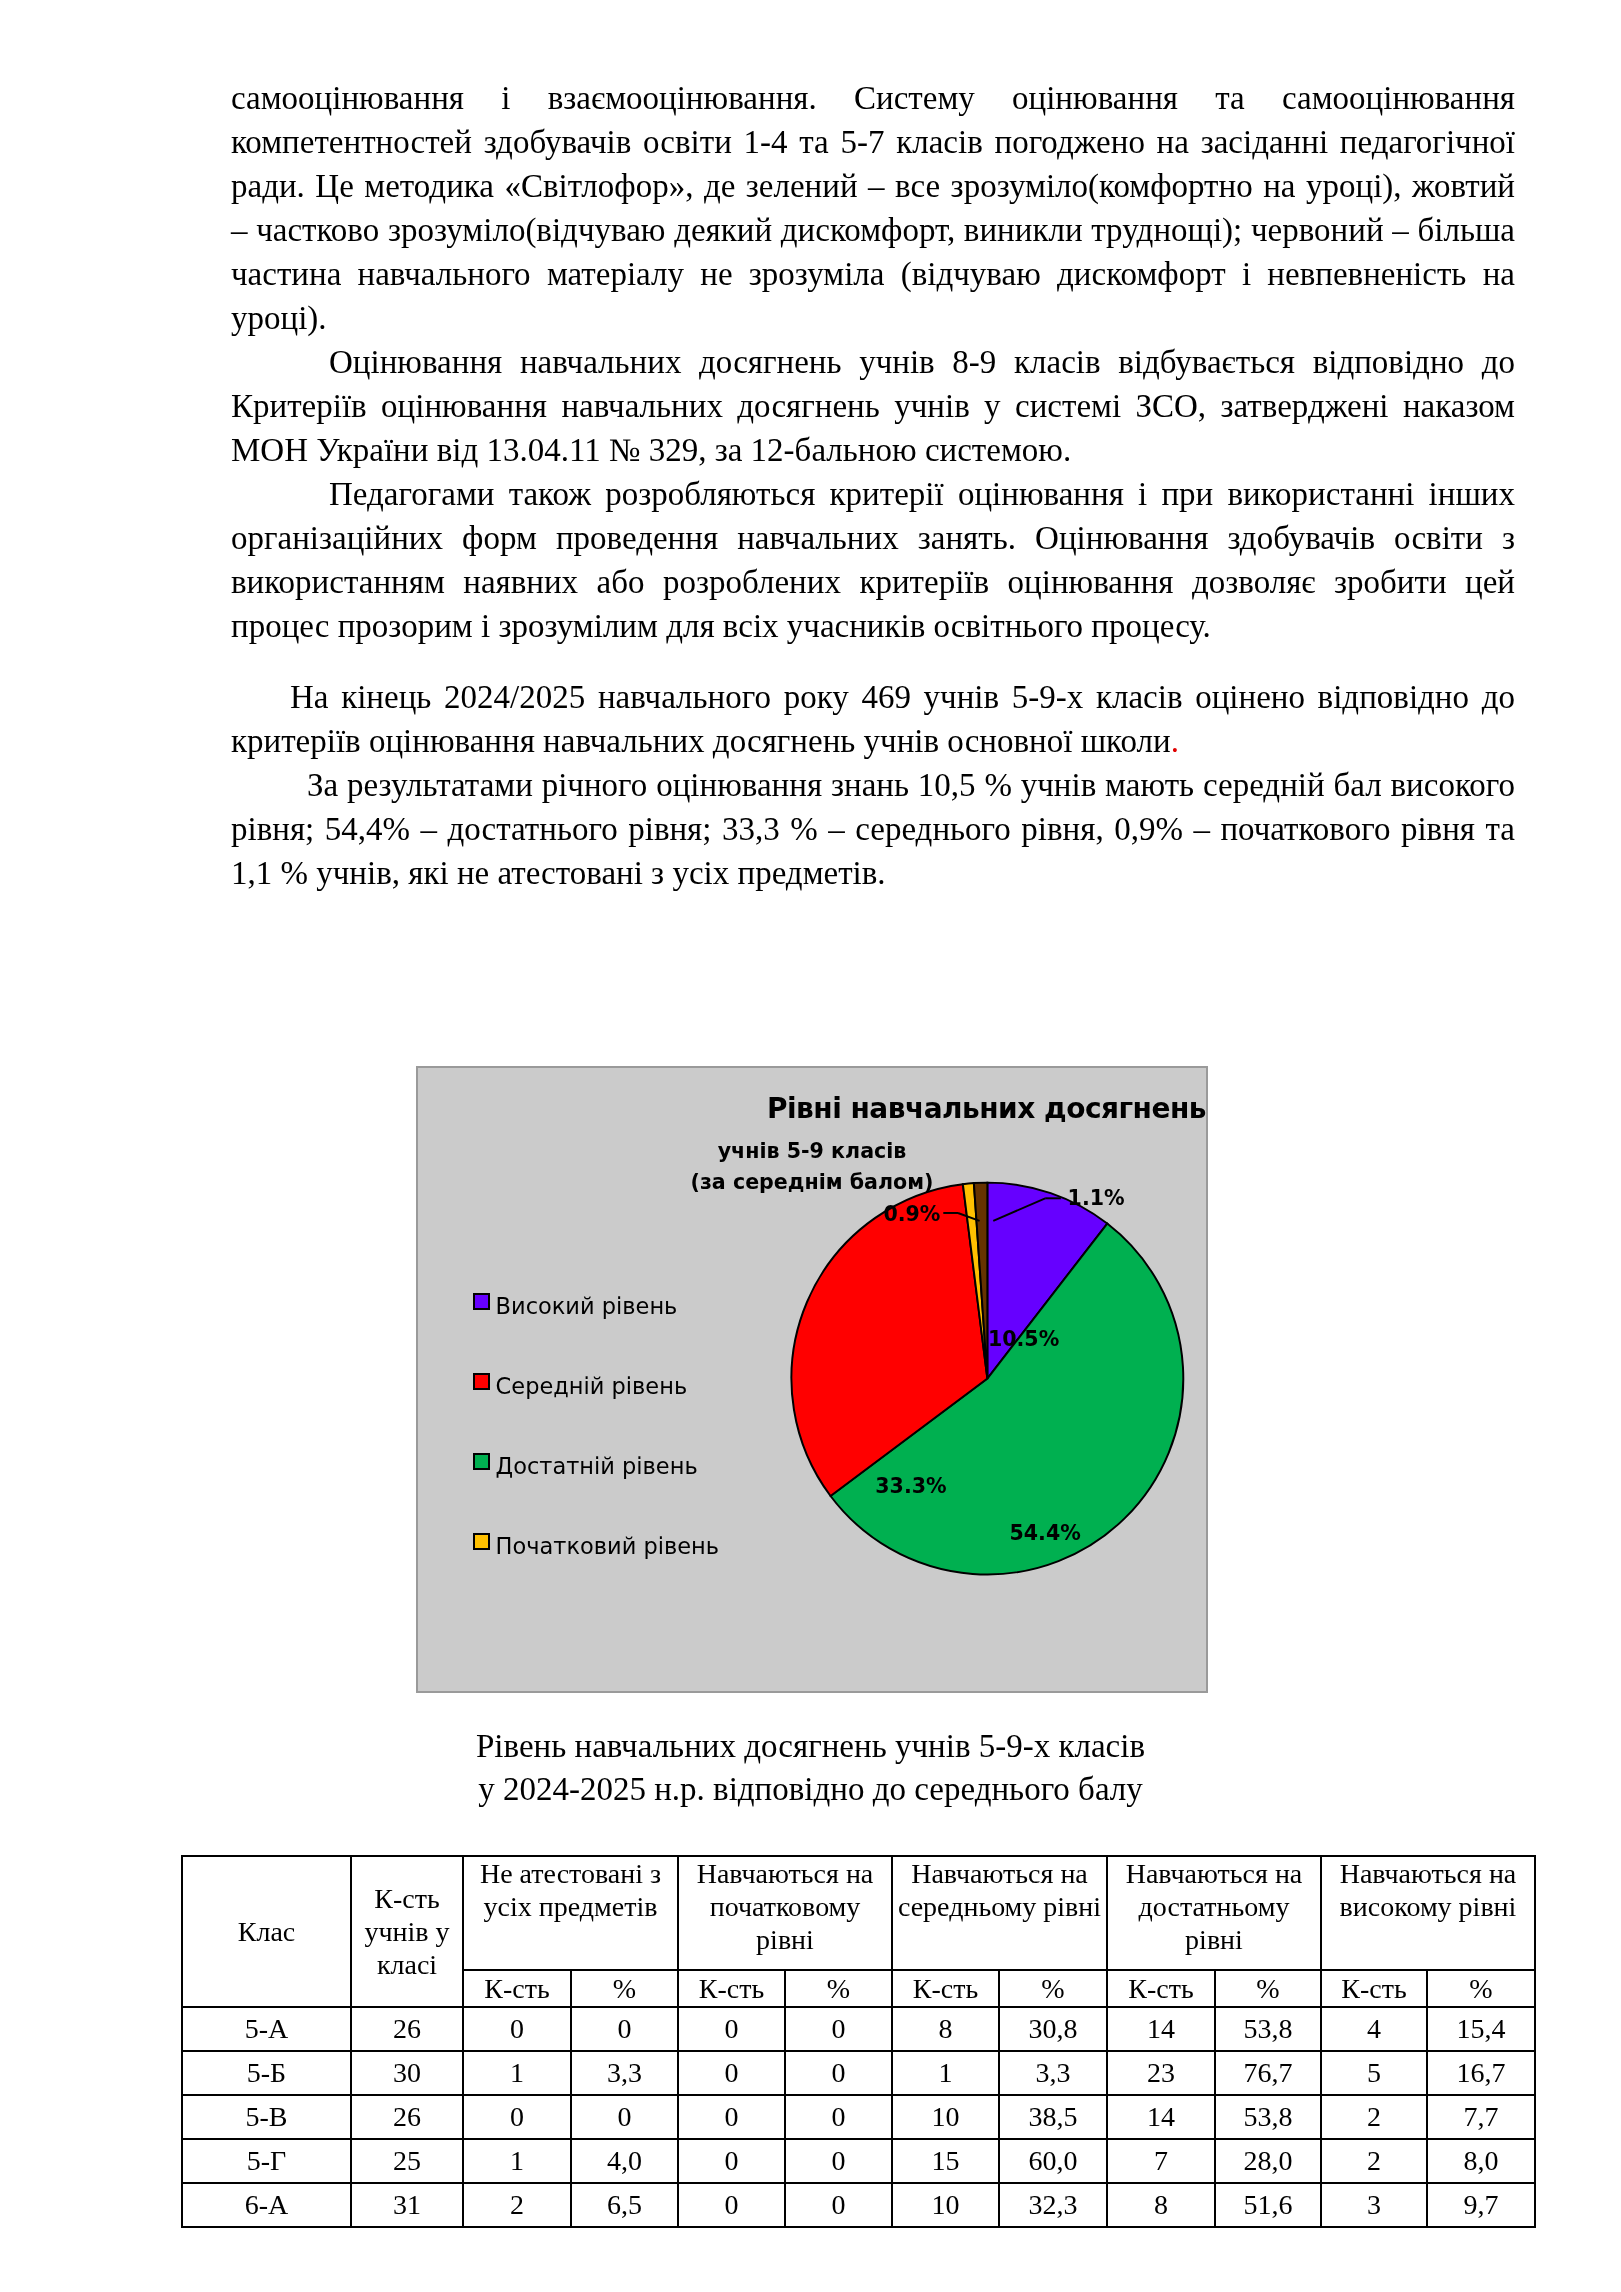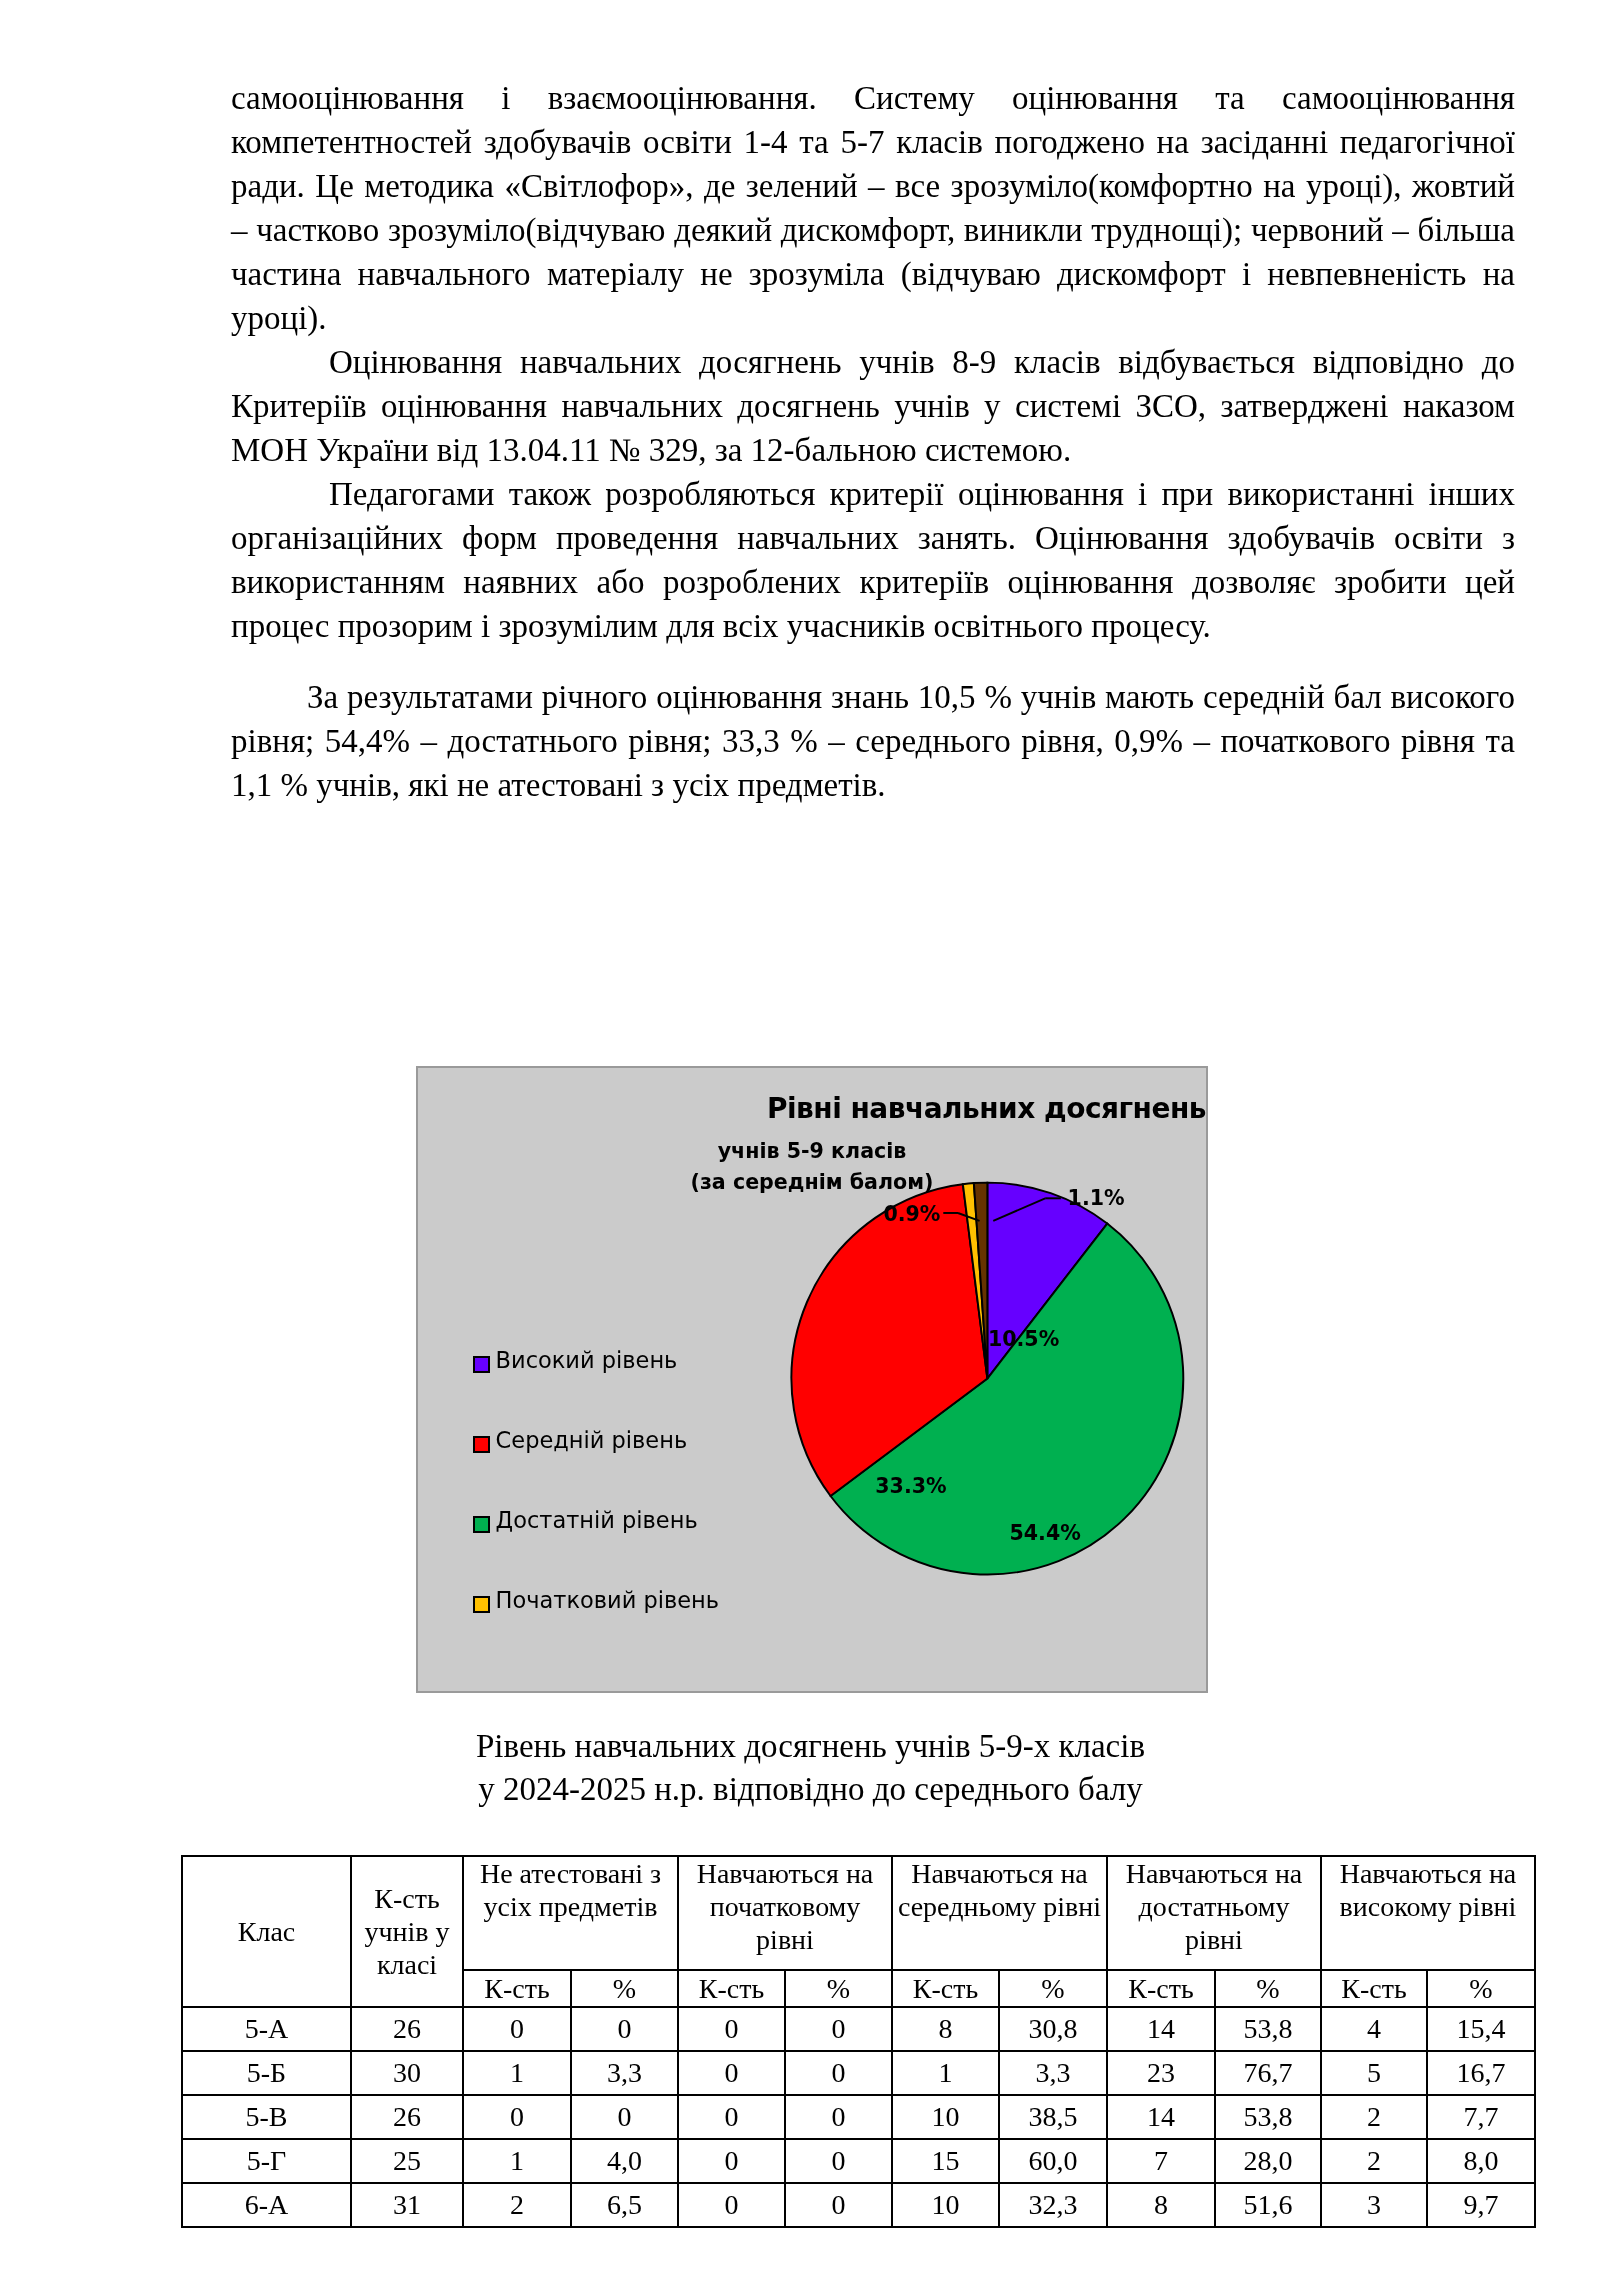--- a/index.html
+++ b/index.html
@@ -14,21 +14,21 @@
   .red-dot { color: #e00000; }
 
   .chart-box { position: absolute; left: 416px; top: 1066px; width: 792px; height: 627px;
                background: #cbcbcb; border: 2px solid #9a9a9a; box-sizing: border-box;
                font-family: "DejaVu Sans", sans-serif; }
   .chart-title { position: absolute; left: 0; width: 100%; text-align: right; font-weight: bold;
                  font-size: 28px; top: 23.5px; letter-spacing: -0.5px; }
   .chart-sub { position: absolute; left: 0; width: 100%; text-align: center; font-weight: bold;
                font-size: 20.6px; }
   .legend { position: absolute; left: 55px; top: 225px; }
-  .legend-item { display: flex; align-items: flex-end; height: 80px; font-size: 22.5px; }
+  .legend-item { display: flex; align-items: flex-start; height: 80px; font-size: 22.5px; }
   .swatch { width: 16.7px; height: 16.7px; border: 2px solid #000; box-sizing: border-box; margin-right: 5.9px; }
   .pie-svg { position: absolute; left: 0; top: 0; }
 
   .caption { position: absolute; left: 0; width: 1621px; text-align: center; font-size: 33px;
              line-height: 43px; top: 1725px; }
 
   table.grid { position: absolute; left: 181px; top: 1855px; border-collapse: collapse;
                font-family: "Liberation Serif", serif; }
   table.grid td { border: 2.9px solid #000; text-align: center; padding: 0; font-size: 28px; }
   table.grid td.thin { border-width: 2px; border-radius: 18px; }
@@ -37,20 +37,21 @@
   .datarow td { height: 42px; font-size: 30px; }
 </style>
 </head>
 <body>
 
 <div class="page">
   <p class="para">самооцінювання і взаємооцінювання. Систему оцінювання та самооцінювання компетентностей здобувачів  освіти 1-4 та 5-7 класів погоджено на засіданні педагогічної ради. Це методика «Світлофор», де зелений – все зрозуміло(комфортно на уроці), жовтий – частково зрозуміло(відчуваю деякий дискомфорт, виникли труднощі); червоний – більша частина навчального матеріалу не зрозуміла (відчуваю дискомфорт і невпевненість на уроці).</p>
   <p class="para indent">Оцінювання навчальних досягнень учнів 8-9 класів відбувається відповідно до Критеріїв оцінювання навчальних досягнень учнів у системі ЗСО, затверджені наказом МОН України від 13.04.11 № 329, за 12-бальною системою.</p>
   <p class="para indent">Педагогами  також розробляються критерії оцінювання і при використанні інших організаційних форм проведення навчальних занять. Оцінювання здобувачів освіти з використанням наявних або розроблених критеріїв оцінювання дозволяє зробити цей процес прозорим і зрозумілим для всіх учасників освітнього процесу.</p>
   <div class="gap"></div>
+  <p class="para indent2"><span>На кінець 2024/2025 навчального року 469 учнів 5-9-х класів оцінено відповідно до критеріїв оцінювання навчальних досягнень учнів основної школи</span><span class="red-dot">.</span></p>
   <p class="para indent3">За результатами річного оцінювання знань 10,5 % учнів мають середній бал високого рівня; 54,4% – достатнього рівня; 33,3 % – середнього рівня, 0,9% – початкового рівня та 1,1 % учнів, які не атестовані з усіх предметів.</p>
 </div>
 
 <div class="chart-box">
   <div class="chart-title">Рівні навчальних досягнень</div>
   <div class="chart-sub" style="top:71px">учнів 5-9 класів</div>
   <div class="chart-sub" style="top:102px">(за середнім балом)</div>
 
   <div class="legend">
     <div class="legend-item">

